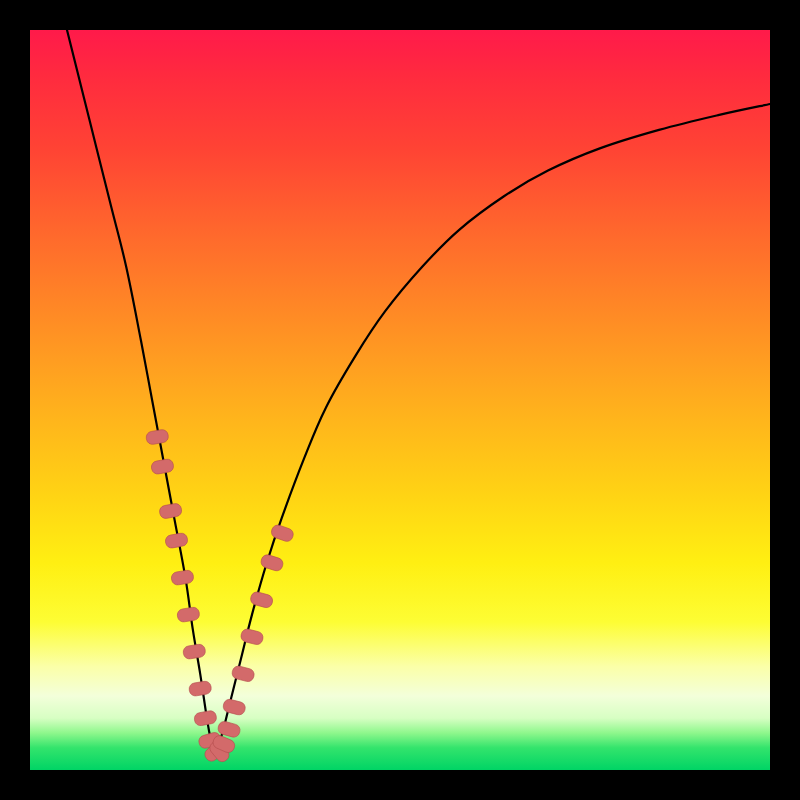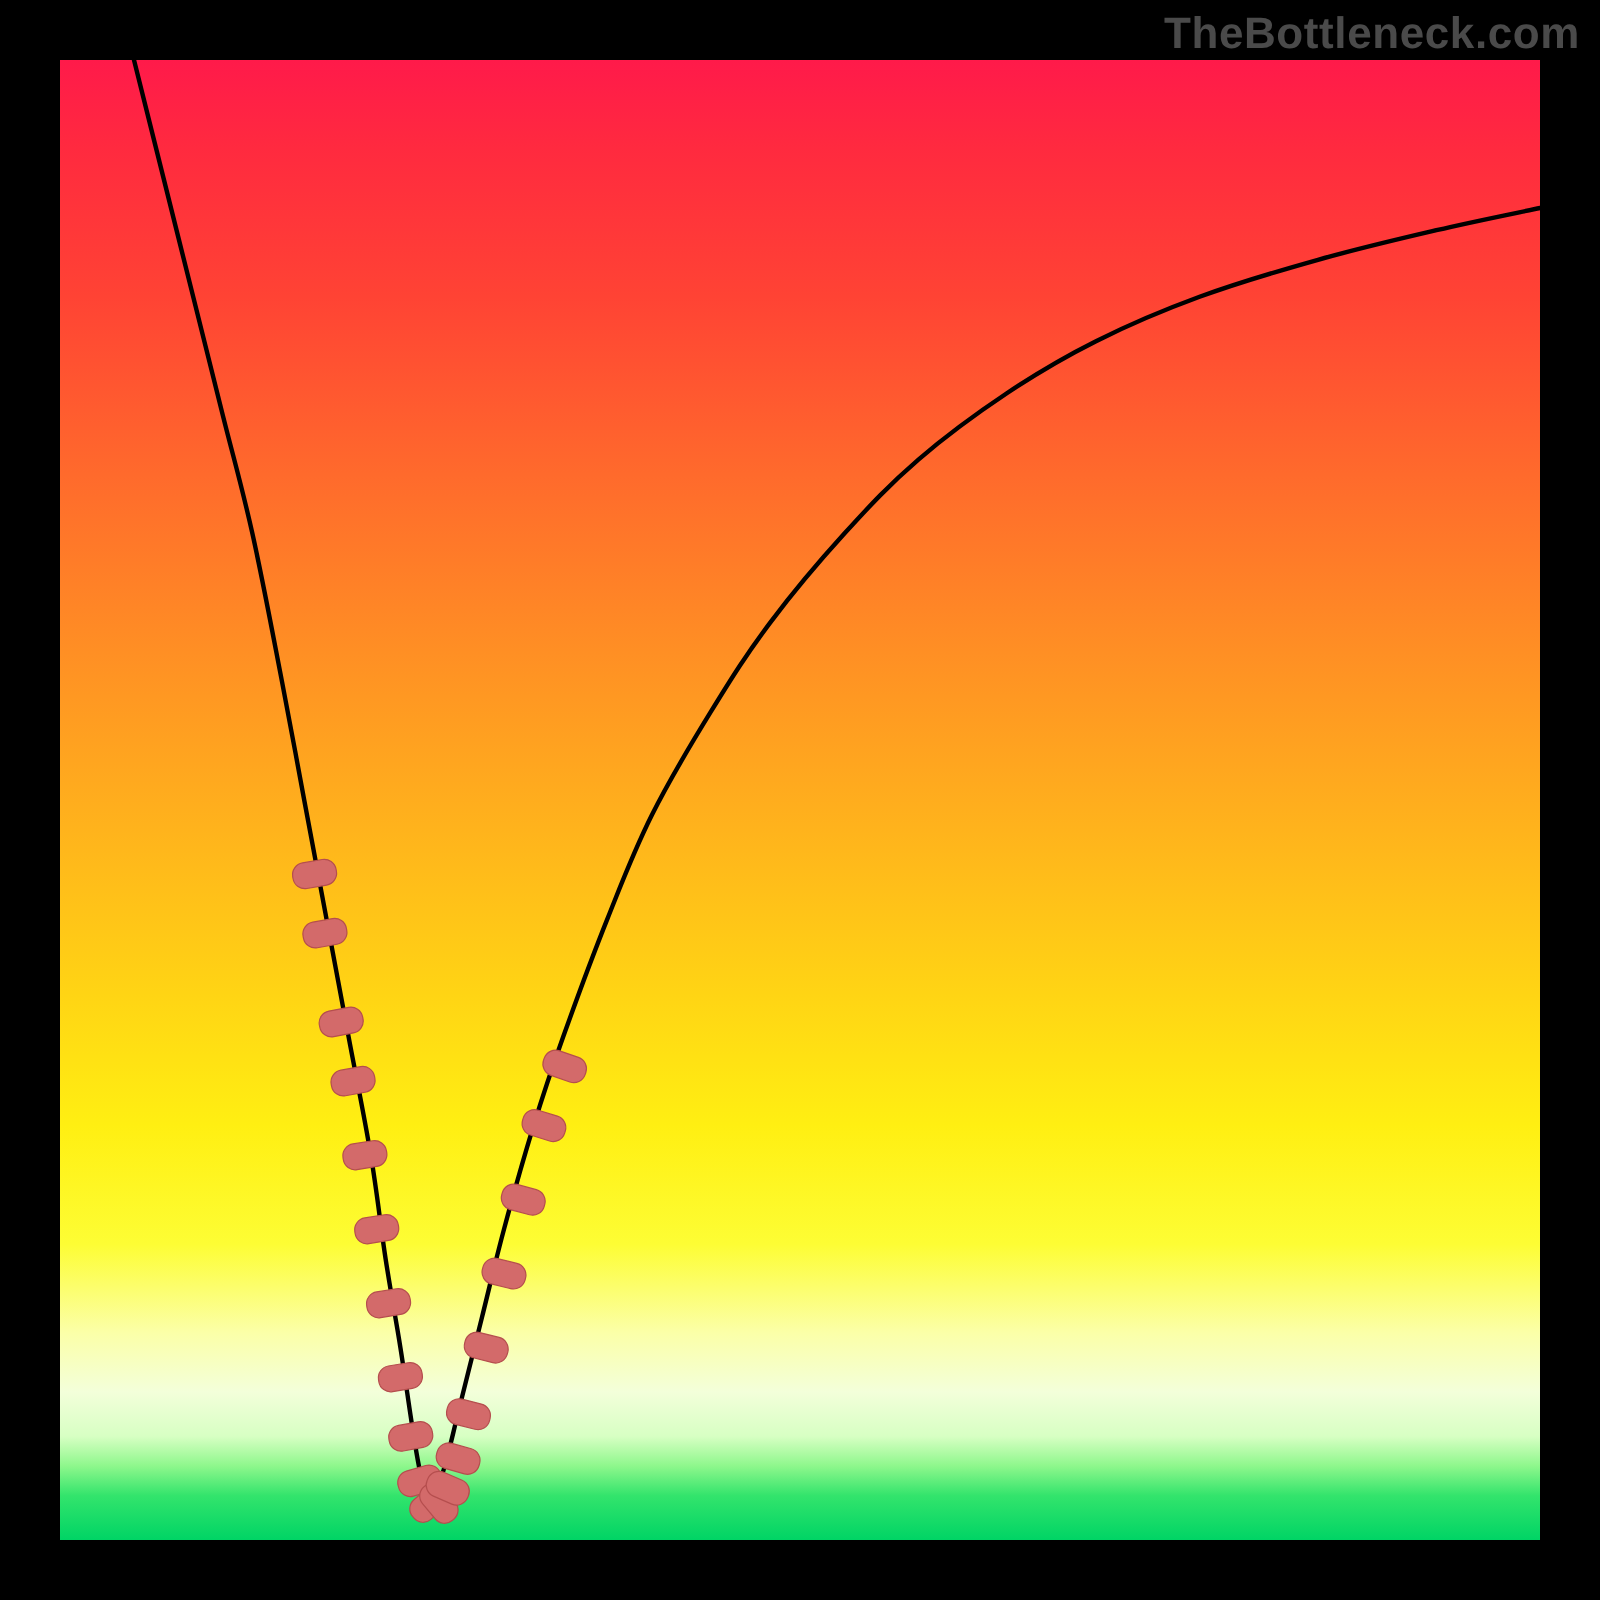--- a/index.html
+++ b/index.html
@@ -70,21 +70,20 @@
   .marker {
     fill: #d36a6a;
     stroke: #b54e4e;
     stroke-width: 0.6;
   }
 </style>
 </head>
 <body>
 
 <div class="frame">
-  <div class="watermark">TheBottleneck.com</div>
 
   <div class="plot-area">
     <svg class="overlay" viewBox="0 0 740 740">
       <path id="curve-path" class="curve" d="M 37.00 0.00 C 39.66 10.66, 46.47 37.89, 51.80 59.20 C 57.13 80.51, 61.27 97.09, 66.60 118.40 C 71.93 139.71, 76.07 156.29, 81.40 177.60 C 86.73 198.91, 90.87 212.82, 96.20 236.80 C 101.53 260.78, 106.34 286.82, 111.00 310.80 C 115.66 334.78, 118.10 348.69, 122.10 370.00 C 126.10 391.31, 129.20 407.89, 133.20 429.20 C 137.20 450.51, 140.30 467.09, 144.30 488.40 C 148.30 509.71, 152.07 527.62, 155.40 547.60 C 158.73 567.58, 160.14 582.08, 162.80 599.40 C 165.46 616.72, 167.87 629.15, 170.20 643.80 C 172.53 658.45, 174.09 670.14, 175.75 680.80 C 177.41 691.46, 178.12 696.34, 179.45 703.00 C 180.78 709.66, 181.82 715.14, 183.15 717.80 C 184.48 720.46, 185.19 720.46, 186.85 717.80 C 188.51 715.14, 190.07 710.99, 192.40 703.00 C 194.73 695.01, 196.47 686.72, 199.80 673.40 C 203.13 660.08, 206.90 644.98, 210.90 629.00 C 214.90 613.02, 217.34 601.92, 222.00 584.60 C 226.66 567.28, 231.47 550.12, 236.80 532.80 C 242.13 515.48, 244.94 507.05, 251.60 488.40 C 258.26 469.75, 265.81 449.18, 273.80 429.20 C 281.79 409.22, 286.68 396.05, 296.00 377.40 C 305.32 358.75, 314.94 342.92, 325.60 325.60 C 336.26 308.28, 343.21 297.18, 355.20 281.20 C 367.19 265.22, 378.88 251.45, 392.20 236.80 C 405.52 222.15, 414.55 212.45, 429.20 199.80 C 443.85 187.15, 457.62 177.16, 473.60 166.50 C 489.58 155.84, 500.68 149.26, 518.00 140.60 C 535.32 131.94, 549.82 125.73, 569.80 118.40 C 589.78 111.07, 607.69 105.89, 629.00 99.90 C 650.31 93.91, 668.22 89.76, 688.20 85.10 C 708.18 80.44, 730.68 76.00, 740.00 74.00"></path>
       <g id="markers-group">
           <rect x="120.78" y="396.00" width="13" height="22" rx="6" class="marker" transform="rotate(80.1 127.28 407.00)"></rect>
           <rect x="125.96" y="425.60" width="13" height="22" rx="6" class="marker" transform="rotate(79.8 132.46 436.60)"></rect>
           <rect x="134.10" y="470.00" width="13" height="22" rx="6" class="marker" transform="rotate(79.2 140.60 481.00)"></rect>
           <rect x="140.02" y="499.60" width="13" height="22" rx="6" class="marker" transform="rotate(79.9 146.52 510.60)"></rect>
           <rect x="145.94" y="536.60" width="13" height="22" rx="6" class="marker" transform="rotate(80.9 152.44 547.60)"></rect>

